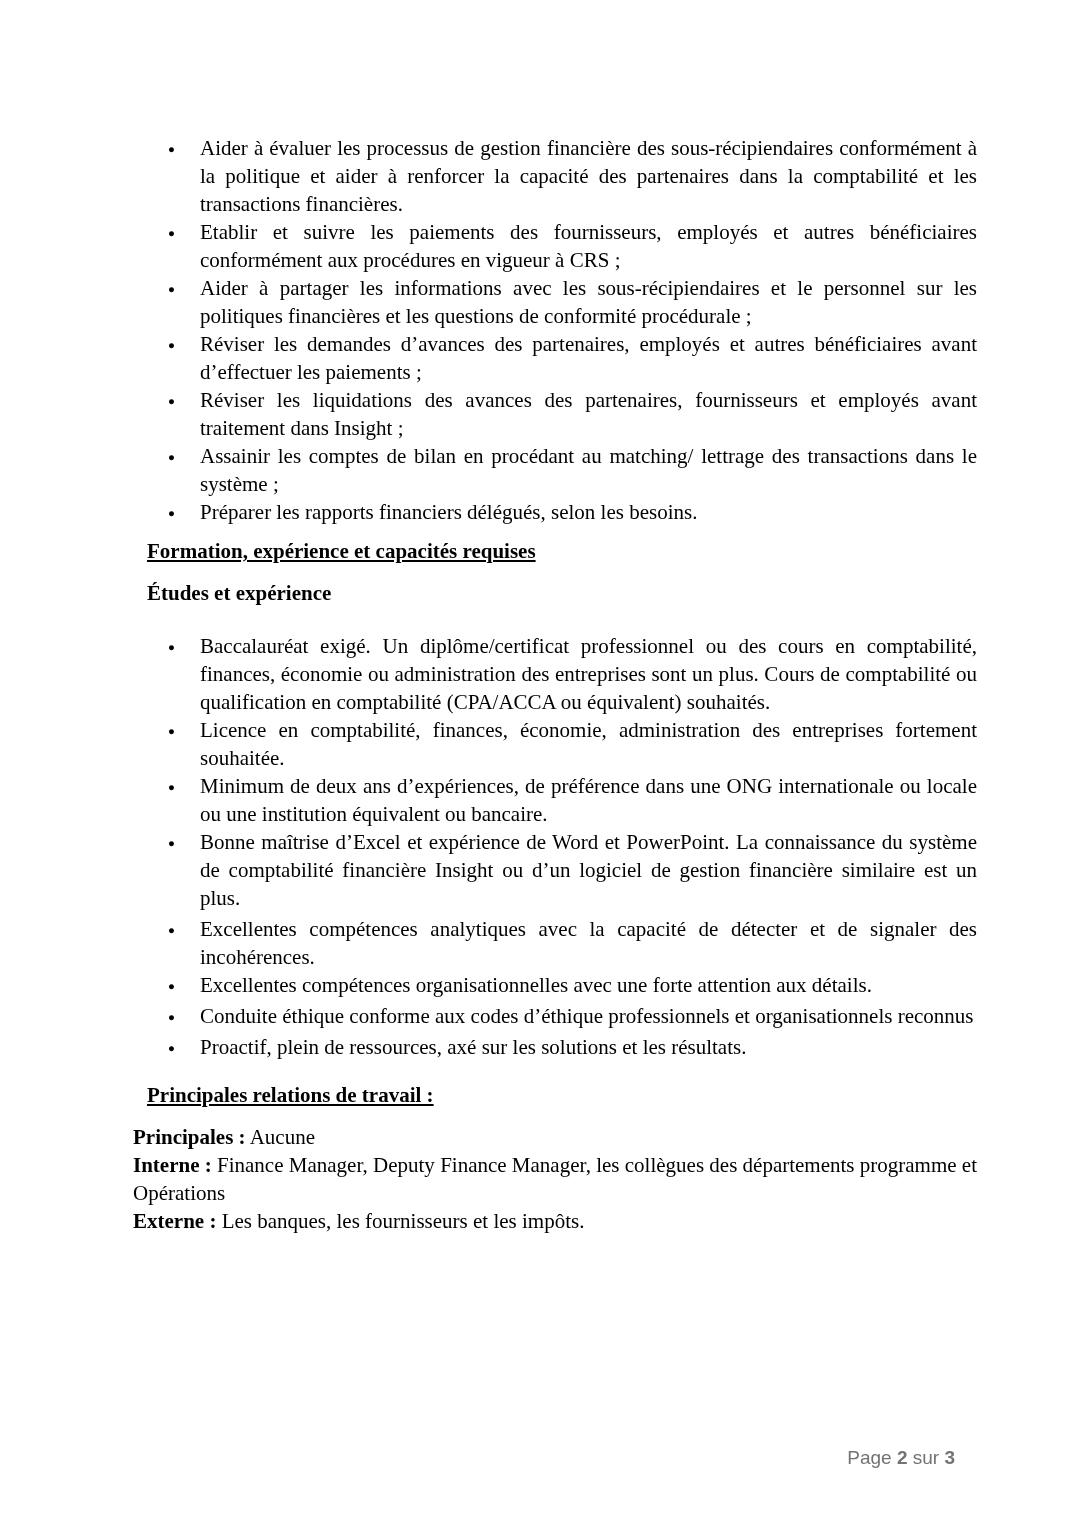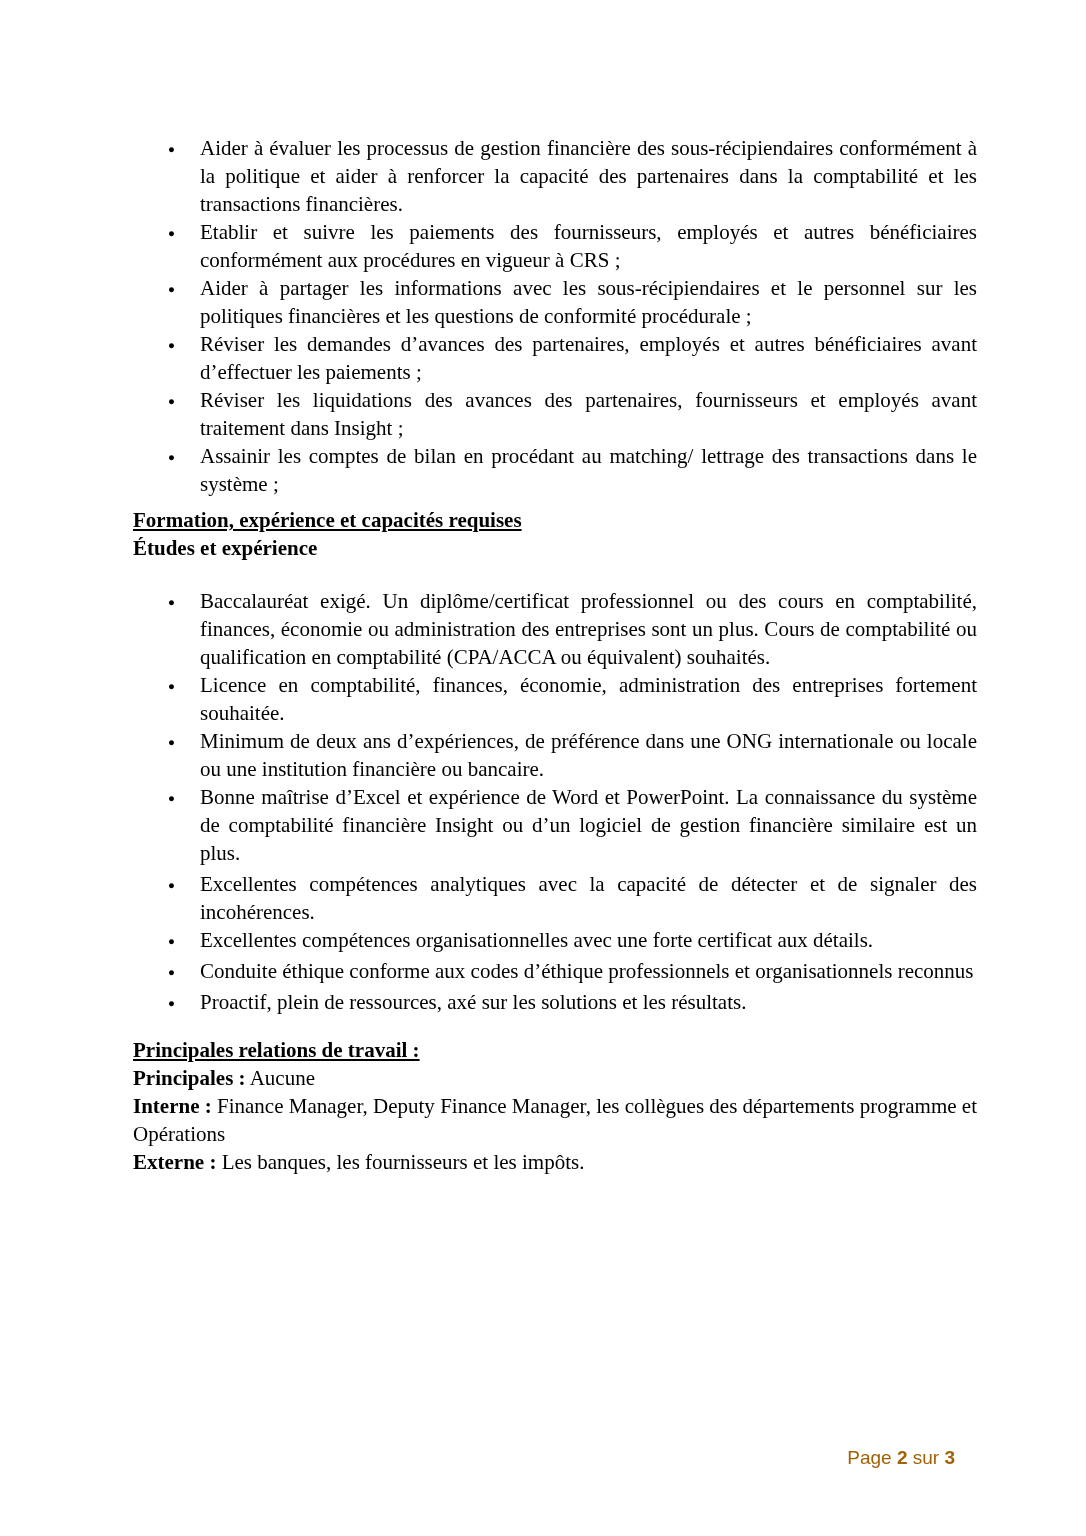--- a/index.html
+++ b/index.html
@@ -42,21 +42,21 @@
     content: "●";
     font-size: 11.5px;
     position: relative;
     top: -2px;
   }
   .li-text {
     flex: 1 1 auto;
     text-align: justify;
   }
   .heading {
-    margin: 0;
+    margin: 14px;
     font-size: 21px;
     line-height: 28px;
     font-weight: bold;
   }
   .underlined { text-decoration: underline; }
   #heading-formation { margin-top: 8px; }
   #list-education   { margin-top: 25px; }
   #heading-competences { margin-top: 10px; }
   #list-skills      { margin-top: 3px; }
   #heading-relations { margin-top: 17px; }
@@ -66,21 +66,21 @@
     line-height: 28px;
   }
   .relation-label { font-weight: bold; }
   .page-footer {
     position: absolute;
     top: 1420px;
     right: 131px;
     font-family: "Liberation Sans", sans-serif;
     font-size: 19px;
     line-height: 25px;
-    color: #a16207;
+    color: #737373;
     white-space: pre;
   }
   .page-footer .bold-num { font-weight: bold; }
 </style>
 </head>
 <body>
 
 <div class="page">
 
   <ul class="doc-list" id="list-responsibilities">
@@ -101,53 +101,57 @@
       <span class="li-text">Réviser les demandes d’avances des partenaires, employés et autres bénéficiaires avant d’effectuer les paiements ;</span>
     </li>
     <li>
       <span class="bullet"></span>
       <span class="li-text">Réviser les liquidations des avances des partenaires, fournisseurs et employés avant traitement dans Insight ;</span>
     </li>
     <li>
       <span class="bullet"></span>
       <span class="li-text">Assainir les comptes de bilan en procédant au matching/ lettrage des transactions dans le système ;</span>
     </li>
+    <li>
+      <span class="bullet"></span>
+      <span class="li-text">Préparer les rapports financiers délégués, selon les besoins.</span>
+    </li>
   </ul>
 
   <p class="heading underlined" id="heading-formation">Formation, expérience et capacités requises</p>
   <p class="heading" id="heading-etudes">Études et expérience</p>
 
   <ul class="doc-list" id="list-education">
     <li>
       <span class="bullet"></span>
       <span class="li-text">Baccalauréat exigé. Un diplôme/certificat professionnel ou des cours en comptabilité, finances, économie ou administration des entreprises sont un plus. Cours de comptabilité ou qualification en comptabilité (CPA/ACCA ou équivalent) souhaités.</span>
     </li>
     <li>
       <span class="bullet"></span>
       <span class="li-text">Licence en comptabilité, finances, économie, administration des entreprises fortement souhaitée.</span>
     </li>
     <li>
       <span class="bullet"></span>
-      <span class="li-text">Minimum de deux ans d’expériences, de préférence dans une ONG internationale ou locale ou une institution financière ou bancaire.</span>
+      <span class="li-text">Minimum de deux ans d’expériences, de préférence dans une ONG internationale ou locale ou une institution équivalent ou bancaire.</span>
     </li>
     <li>
       <span class="bullet"></span>
       <span class="li-text">Bonne maîtrise d’Excel et expérience de Word et PowerPoint. La connaissance du système de comptabilité financière Insight ou d’un logiciel de gestion financière similaire est un plus.</span>
     </li>
   </ul>
 
 
   <ul class="doc-list" id="list-skills">
     <li>
       <span class="bullet"></span>
       <span class="li-text">Excellentes compétences analytiques avec la capacité de détecter et de signaler des incohérences.</span>
     </li>
     <li>
       <span class="bullet"></span>
-      <span class="li-text">Excellentes compétences organisationnelles avec une forte certificat aux détails.</span>
+      <span class="li-text">Excellentes compétences organisationnelles avec une forte attention aux détails.</span>
     </li>
     <li>
       <span class="bullet"></span>
       <span class="li-text">Conduite éthique conforme aux codes d’éthique professionnels et organisationnels reconnus</span>
     </li>
     <li>
       <span class="bullet"></span>
       <span class="li-text">Proactif, plein de ressources, axé sur les solutions et les résultats.</span>
     </li>
   </ul>

